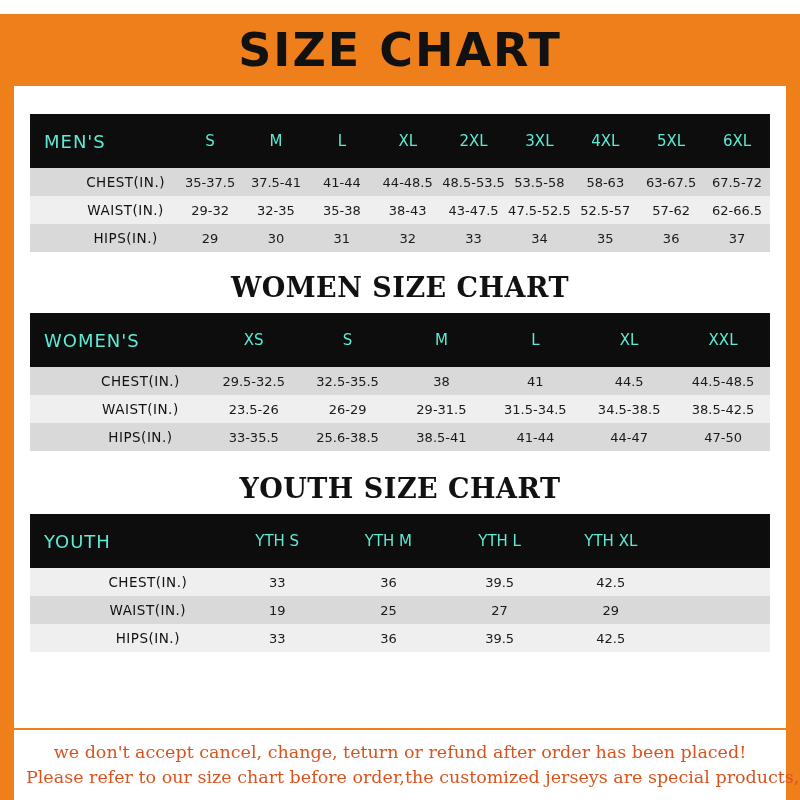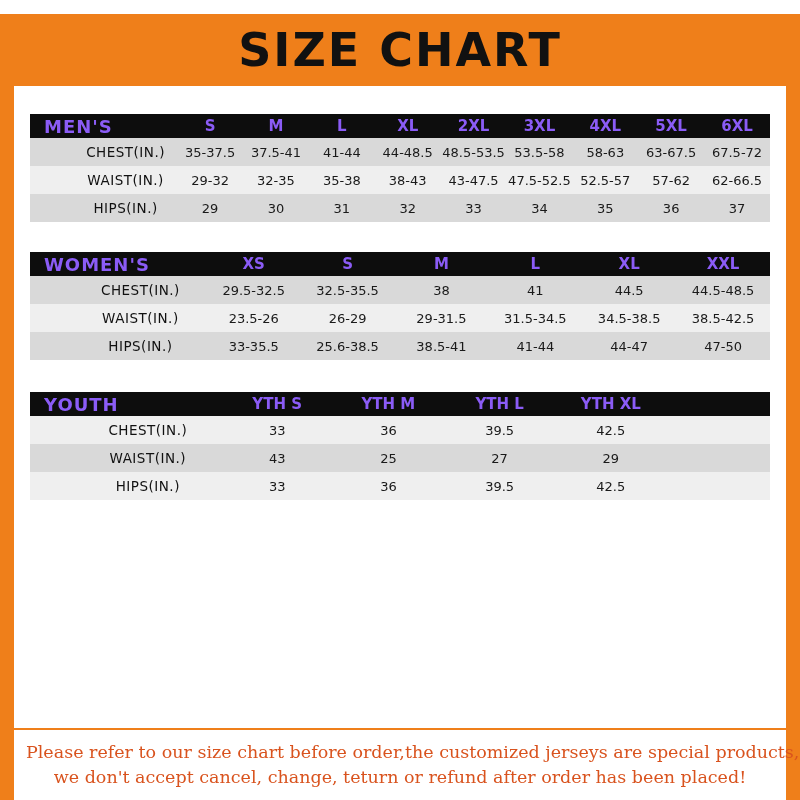--- a/index.html
+++ b/index.html
@@ -60,24 +60,24 @@
     text-align: center;
     font-size: 13px;
     color: #1a1a1a;
     font-family: "DejaVu Sans", sans-serif;
     height: 28px;
     padding: 0;
     font-weight: normal;
   }
   table.size-table thead th {
     background: #0d0d0d;
-    color: #8b5cf6;
-    font-weight: bold;
+    color: #5eead4;
+    font-weight: normal;
     font-size: 15px;
-    height: 24px;
+    height: 54px;
   }
   table.size-table thead th.corner {
     text-align: left;
     padding-left: 14px;
     font-size: 18px;
     letter-spacing: 1px;
   }
   table.size-table tbody tr.odd td {
     background: #d9d9d9;
   }
@@ -181,20 +181,21 @@
           <td>35</td>
           <td>36</td>
           <td>37</td>
         </tr>
       </tbody>
     </table>
   </div>
 
   <div class="sp-3"></div>
 
+  <div class="section-title">WOMEN SIZE CHART</div>
 
   <div class="sp-4"></div>
 
   <div class="chart-wrap">
     <table class="size-table women">
       <thead>
         <tr>
           <th class="corner" style="width:22%">WOMEN'S</th>
           <th>XS</th>
           <th>S</th>
@@ -231,20 +232,21 @@
           <td>41-44</td>
           <td>44-47</td>
           <td>47-50</td>
         </tr>
       </tbody>
     </table>
   </div>
 
   <div class="sp-5"></div>
 
+  <div class="section-title">YOUTH SIZE CHART</div>
 
   <div class="sp-6"></div>
 
   <div class="chart-wrap">
     <table class="size-table youth">
       <thead>
         <tr>
           <th class="corner" style="width:24%">YOUTH</th>
           <th>YTH S</th>
           <th>YTH M</th>
@@ -257,36 +259,36 @@
         <tr class="even">
           <td class="rowlabel">CHEST(IN.)</td>
           <td>33</td>
           <td>36</td>
           <td>39.5</td>
           <td>42.5</td>
           <td></td>
         </tr>
         <tr class="odd">
           <td class="rowlabel">WAIST(IN.)</td>
-          <td>43</td>
+          <td>19</td>
           <td>25</td>
           <td>27</td>
           <td>29</td>
           <td></td>
         </tr>
         <tr class="even">
           <td class="rowlabel">HIPS(IN.)</td>
           <td>33</td>
           <td>36</td>
           <td>39.5</td>
           <td>42.5</td>
           <td></td>
         </tr>
       </tbody>
     </table>
   </div>
 
   <div class="footer-note">
+    <div>we don't accept cancel, change, teturn or refund after order has been placed!</div>
     <div>Please refer to our size chart before order,the customized jerseys are special products,</div>
-    <div>we don't accept cancel, change, teturn or refund after order has been placed!</div>
   </div>
 
 </div>
 
 </body></html>

